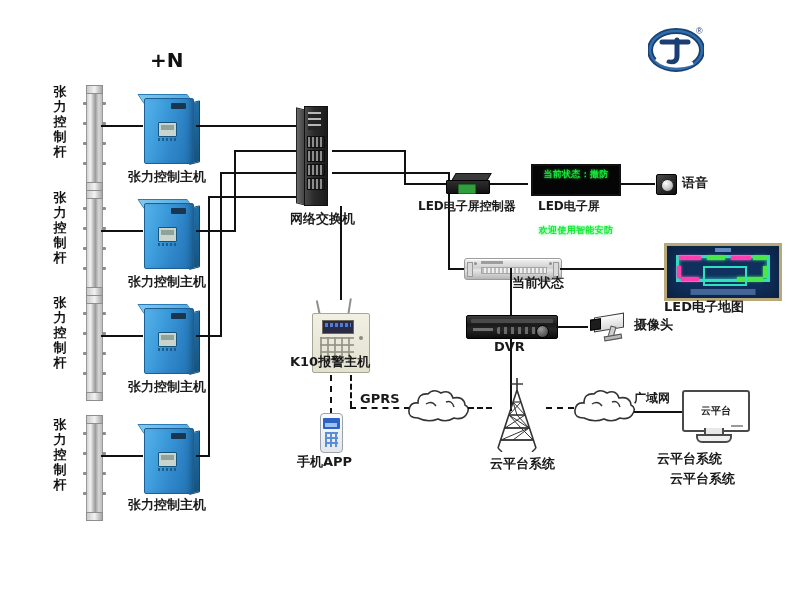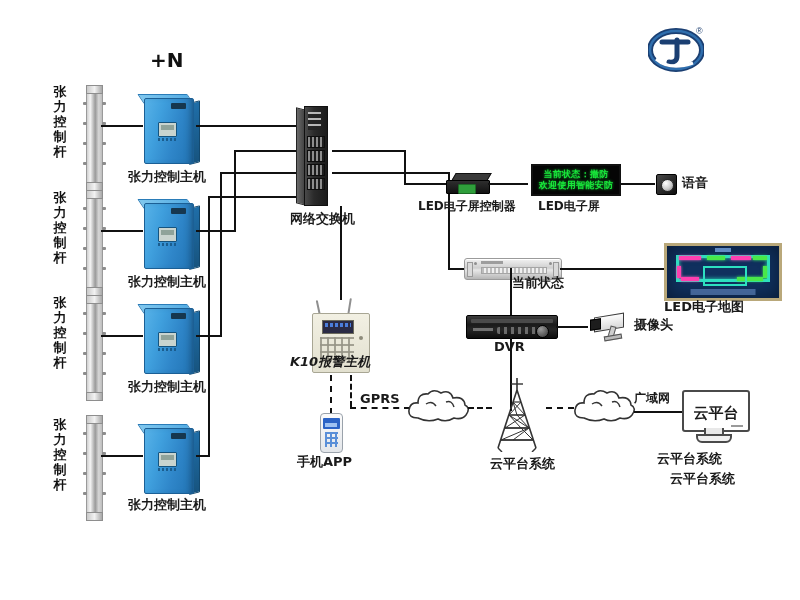--- a/index.html
+++ b/index.html
@@ -122,20 +122,21 @@
 
   
   .ledscreen{
     position:absolute;background:#050505;border:2px solid #111;
     display:flex;flex-direction:column;justify-content:center;align-items:center;
   }
   .ledscreen span{
     color:#18e83a;font-family:"DejaVu Sans","Liberation Sans",sans-serif;
     font-size:9px;font-weight:700;line-height:11px;letter-spacing:.3px;
     text-shadow:0 0 3px rgba(30,255,70,.7);
+    margin-top:45px;
   }
 
   
   .speaker{
     position:absolute;width:19px;height:19px;
     background:linear-gradient(135deg,#4a4a4a,#0d0d0d);
     border:1px solid #000;border-radius:2px;
   }
   .speaker i{
     position:absolute;left:4px;top:4px;width:11px;height:11px;border-radius:50%;
@@ -258,21 +259,21 @@
   .cloudw svg{display:block}
 
   
   .monitor{position:absolute;width:64px;height:50px;}
   .monitor .scr{
     position:absolute;left:0;top:0;width:64px;height:38px;
     background:#fff;border:2px solid #4a4a4a;border-radius:3px;
   }
   .monitor .scr b{
     position:absolute;left:0;right:0;top:12px;text-align:center;
-    font-size:15px;font-weight:700;color:#1c1c1c;
+    font-size:10px;font-weight:700;color:#1c1c1c;
     font-family:"DejaVu Sans","Liberation Sans",sans-serif;
   }
   .monitor .scr i{position:absolute;right:5px;bottom:3px;width:12px;height:2px;background:#9a9a9a;}
   .monitor .neck{position:absolute;left:50%;transform:translateX(-50%);top:38px;
     width:16px;height:7px;background:#e8e8e8;border-left:2px solid #4a4a4a;border-right:2px solid #4a4a4a;}
   .monitor .foot{position:absolute;left:50%;transform:translateX(-50%);top:44px;
     width:32px;height:5px;background:#f0f0f0;border:2px solid #4a4a4a;border-radius:0 0 6px 6px;}
 
   
   .logo{position:absolute;}
@@ -530,21 +531,21 @@
   <div class="ant" style="left:318px;top:300px;height:22px;transform:rotate(-12deg);"></div>
   <div class="ant" style="left:348px;top:298px;height:24px;transform:rotate(9deg);"></div>
   <div class="k10" style="left:312px;top:313px;">
     <div class="panel"></div>
     <div class="disp">
         <i></i>
       </div>
     <div class="keys"></div>
     <div class="led"></div>
   </div>
-  <div class="lbl dev-label" style="left:290px;top:355px;font-style:italic;">K10报警主机</div>
+  <div class="lbl dev-label" style="left:290px;top:355px;">K10报警主机</div>
 
   <div class="dash-v" style="left:330px;top:375px;height:50px;"></div>
   <div class="dash-v" style="left:350px;top:375px;height:32px;"></div>
   <div class="dash-h" style="left:350px;top:407px;width:60px;"></div>
   <div class="lbl gprs" style="left:360px;top:392px;">GPRS</div>
 
   <div class="phone" style="left:320px;top:413px;">
     <div class="scr">
         <i></i>
       </div>

